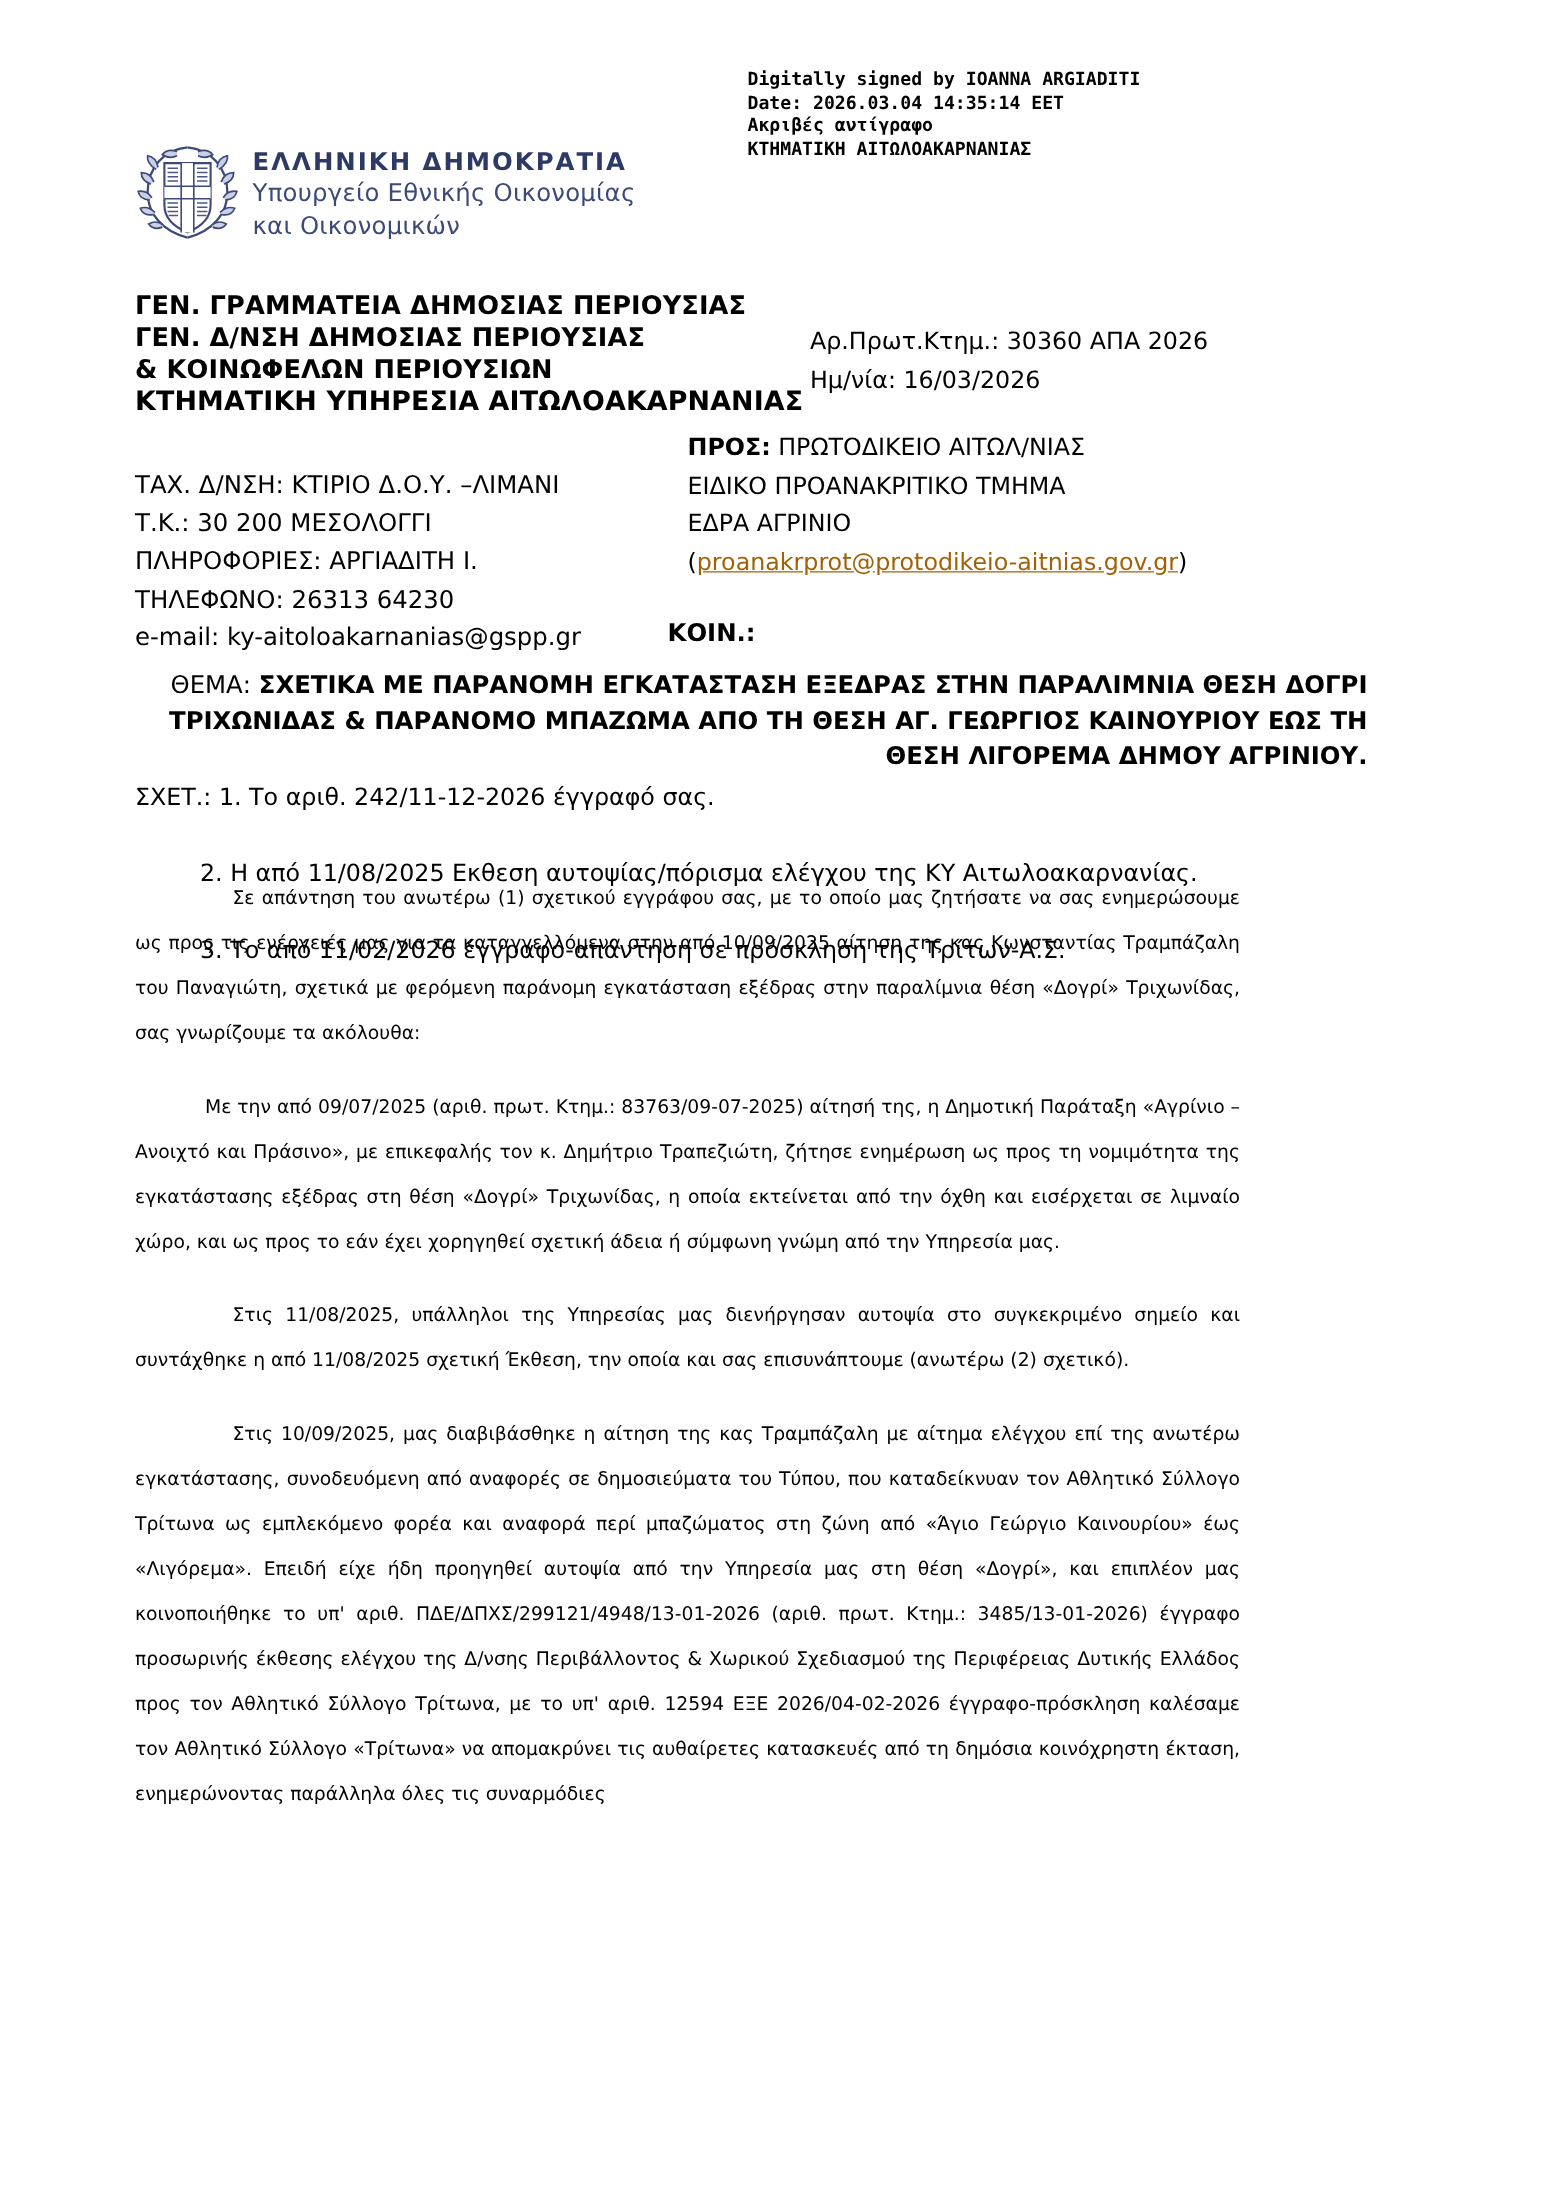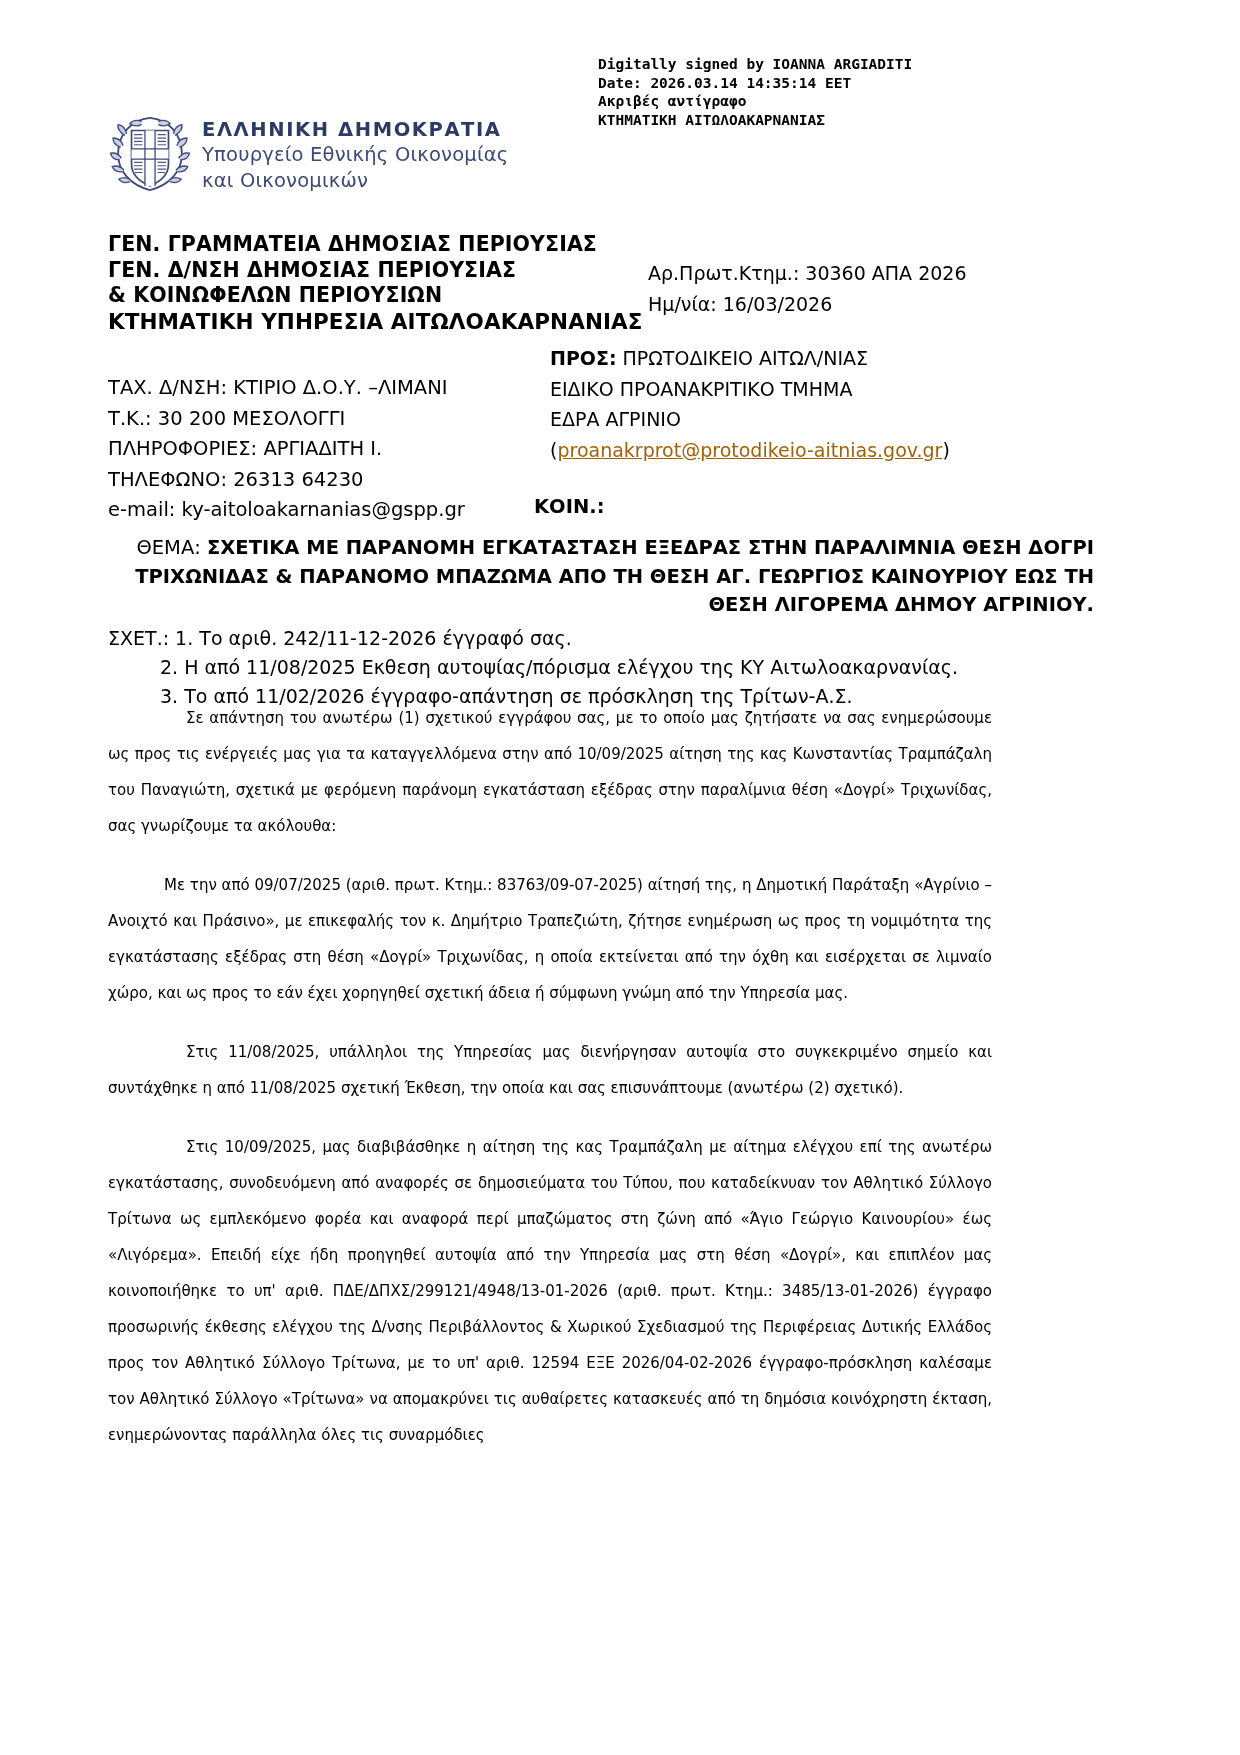--- a/index.html
+++ b/index.html
@@ -151,20 +151,21 @@
     left: 108px;
     top: 624px;
     width: 990px;
     font-size: 19px;
     line-height: 29px;
   }
   .refs .r-first { white-space: nowrap; }
   .refs .r-item {
     white-space: nowrap;
     padding-left: 52px;
+    margin-top: 32px;
   }
 
   
   .body-text {
     position: absolute;
     left: 108px;
     top: 700px;
     width: 884px;
     font-size: 15px;
     line-height: 36px;
@@ -180,21 +181,21 @@
   }
   .body-text p:last-child { margin-bottom: 0; }
 </style>
 </head>
 <body>
 
 <div class="page">
 
   <div class="sig-block">
     <div>Digitally signed by IOANNA ARGIADITI</div>
-    <div>Date: 2026.03.14 14:35:14 EET</div>
+    <div>Date: 2026.03.04 14:35:14 EET</div>
     <div>Ακριβές αντίγραφο</div>
     <div>ΚΤΗΜΑΤΙΚΗ ΑΙΤΩΛΟΑΚΑΡΝΑΝΙΑΣ</div>
   </div>
 
   <div class="emblem-row">
     <div class="emblem">
       <svg viewBox="0 0 100 100" width="84" height="84" aria-hidden="true">
         <g fill="none" stroke="#3d4a78" stroke-width="1.6">
 
           <path d="M50 7 C28 9 12 26 12 50 C12 70 26 87 50 93" stroke-width="2.2"></path>

